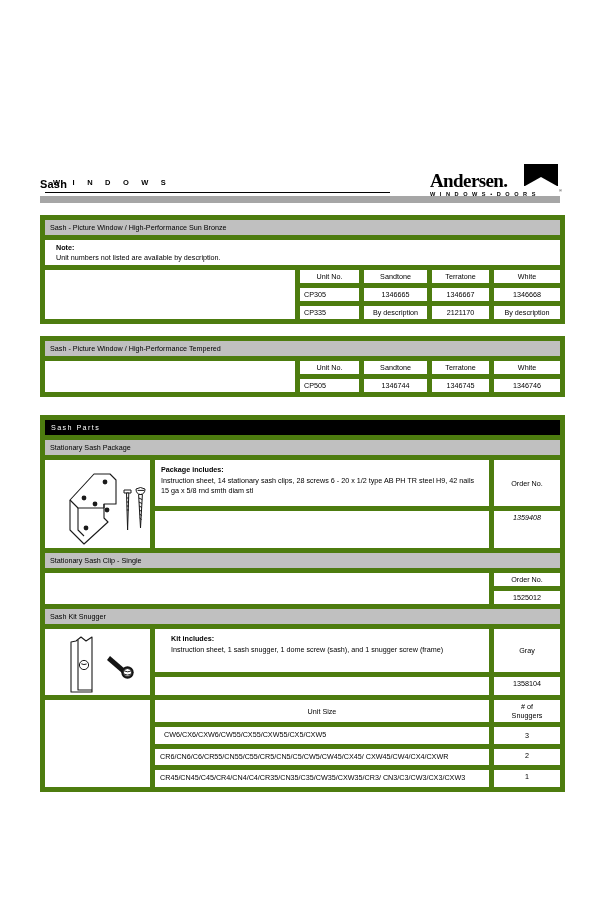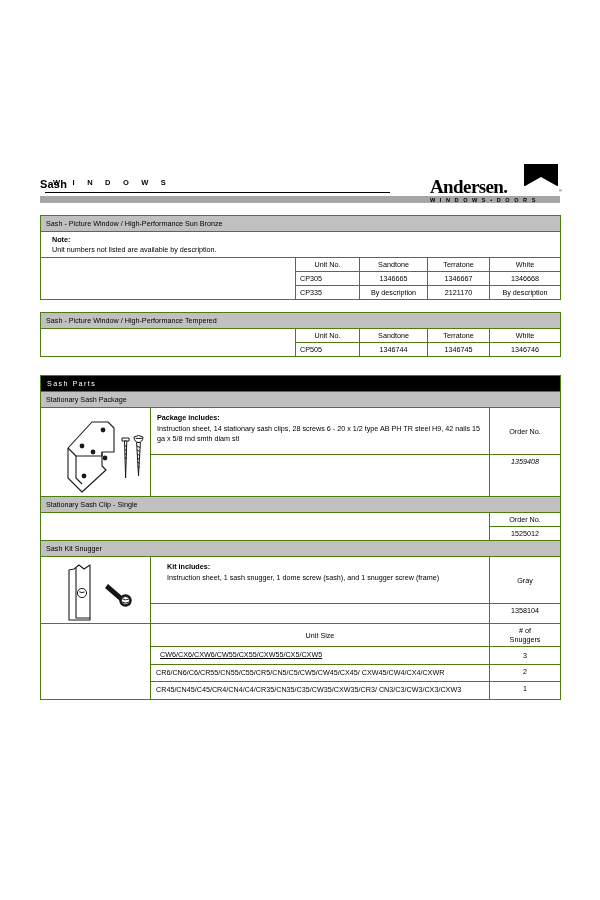--- a/index.html
+++ b/index.html
@@ -51,21 +51,21 @@
     line-height: 18px;
     color: #000;
   }
   .logo-sub {
     font-size: 5.6px;
     font-weight: bold;
     letter-spacing: 1.5px;
     line-height: 8px;
     color: #000;
   }
-  .logo-left { position:absolute; left:0; top:15px; }
+  .logo-left { position:absolute; left:0; top:9px; }
   .logo-mark {
     position: absolute;
     right: 2px; top: 1px;
     width: 34px; height: 22px;
     background: #000;
     overflow: hidden;
   }
   .logo-mark .aw {
     position: absolute;
     left: 0; right: 0; top: 3px;
@@ -109,21 +109,21 @@
   }
 
   
   .block { margin-top: 12px; }
   table.grid {
     width: 100%;
     border-collapse: collapse;
     table-layout: fixed;
   }
   table.grid td, table.grid th {
-    border: 1px solid #4d7c0f;
+    border: 5px solid #4d7c0f;
     font-size: 7.2px;
     padding: 2px 4px;
     vertical-align: top;
     font-weight: normal;
     text-align: left;
   }
   .sec-head {
     background: #c0c0c0;
     font-weight: bold;
     font-size: 8px;
@@ -366,21 +366,21 @@
 
       <tr>
         <td class="nob-t" rowspan="4">&nbsp;</td>
         <td class="colhead mid">Unit Size</td>
         <td class="colhead mid">
           <span># of</span><br>
           <span>Snuggers</span>
         </td>
       </tr>
       <tr>
-        <td class="body-txt" style="padding:3px 9px;text-decoration:underline;">CW6/CX6/CXW6/CW55/CX55/CXW55/CX5/CXW5</td>
+        <td class="body-txt" style="padding:3px 9px;">CW6/CX6/CXW6/CW55/CX55/CXW55/CX5/CXW5</td>
         <td class="ctr mid">3</td>
       </tr>
       <tr>
         <td class="body-txt" style="padding:3px 5px;">CR6/CN6/C6/CR55/CN55/C55/CR5/CN5/C5/CW5/CW45/CX45/ CXW45/CW4/CX4/CXWR</td>
         <td class="ctr">2</td>
       </tr>
       <tr>
         <td class="body-txt" style="padding:3px 5px;">CR45/CN45/C45/CR4/CN4/C4/CR35/CN35/C35/CW35/CXW35/CR3/ CN3/C3/CW3/CX3/CXW3</td>
         <td class="ctr">1</td>
       </tr>

